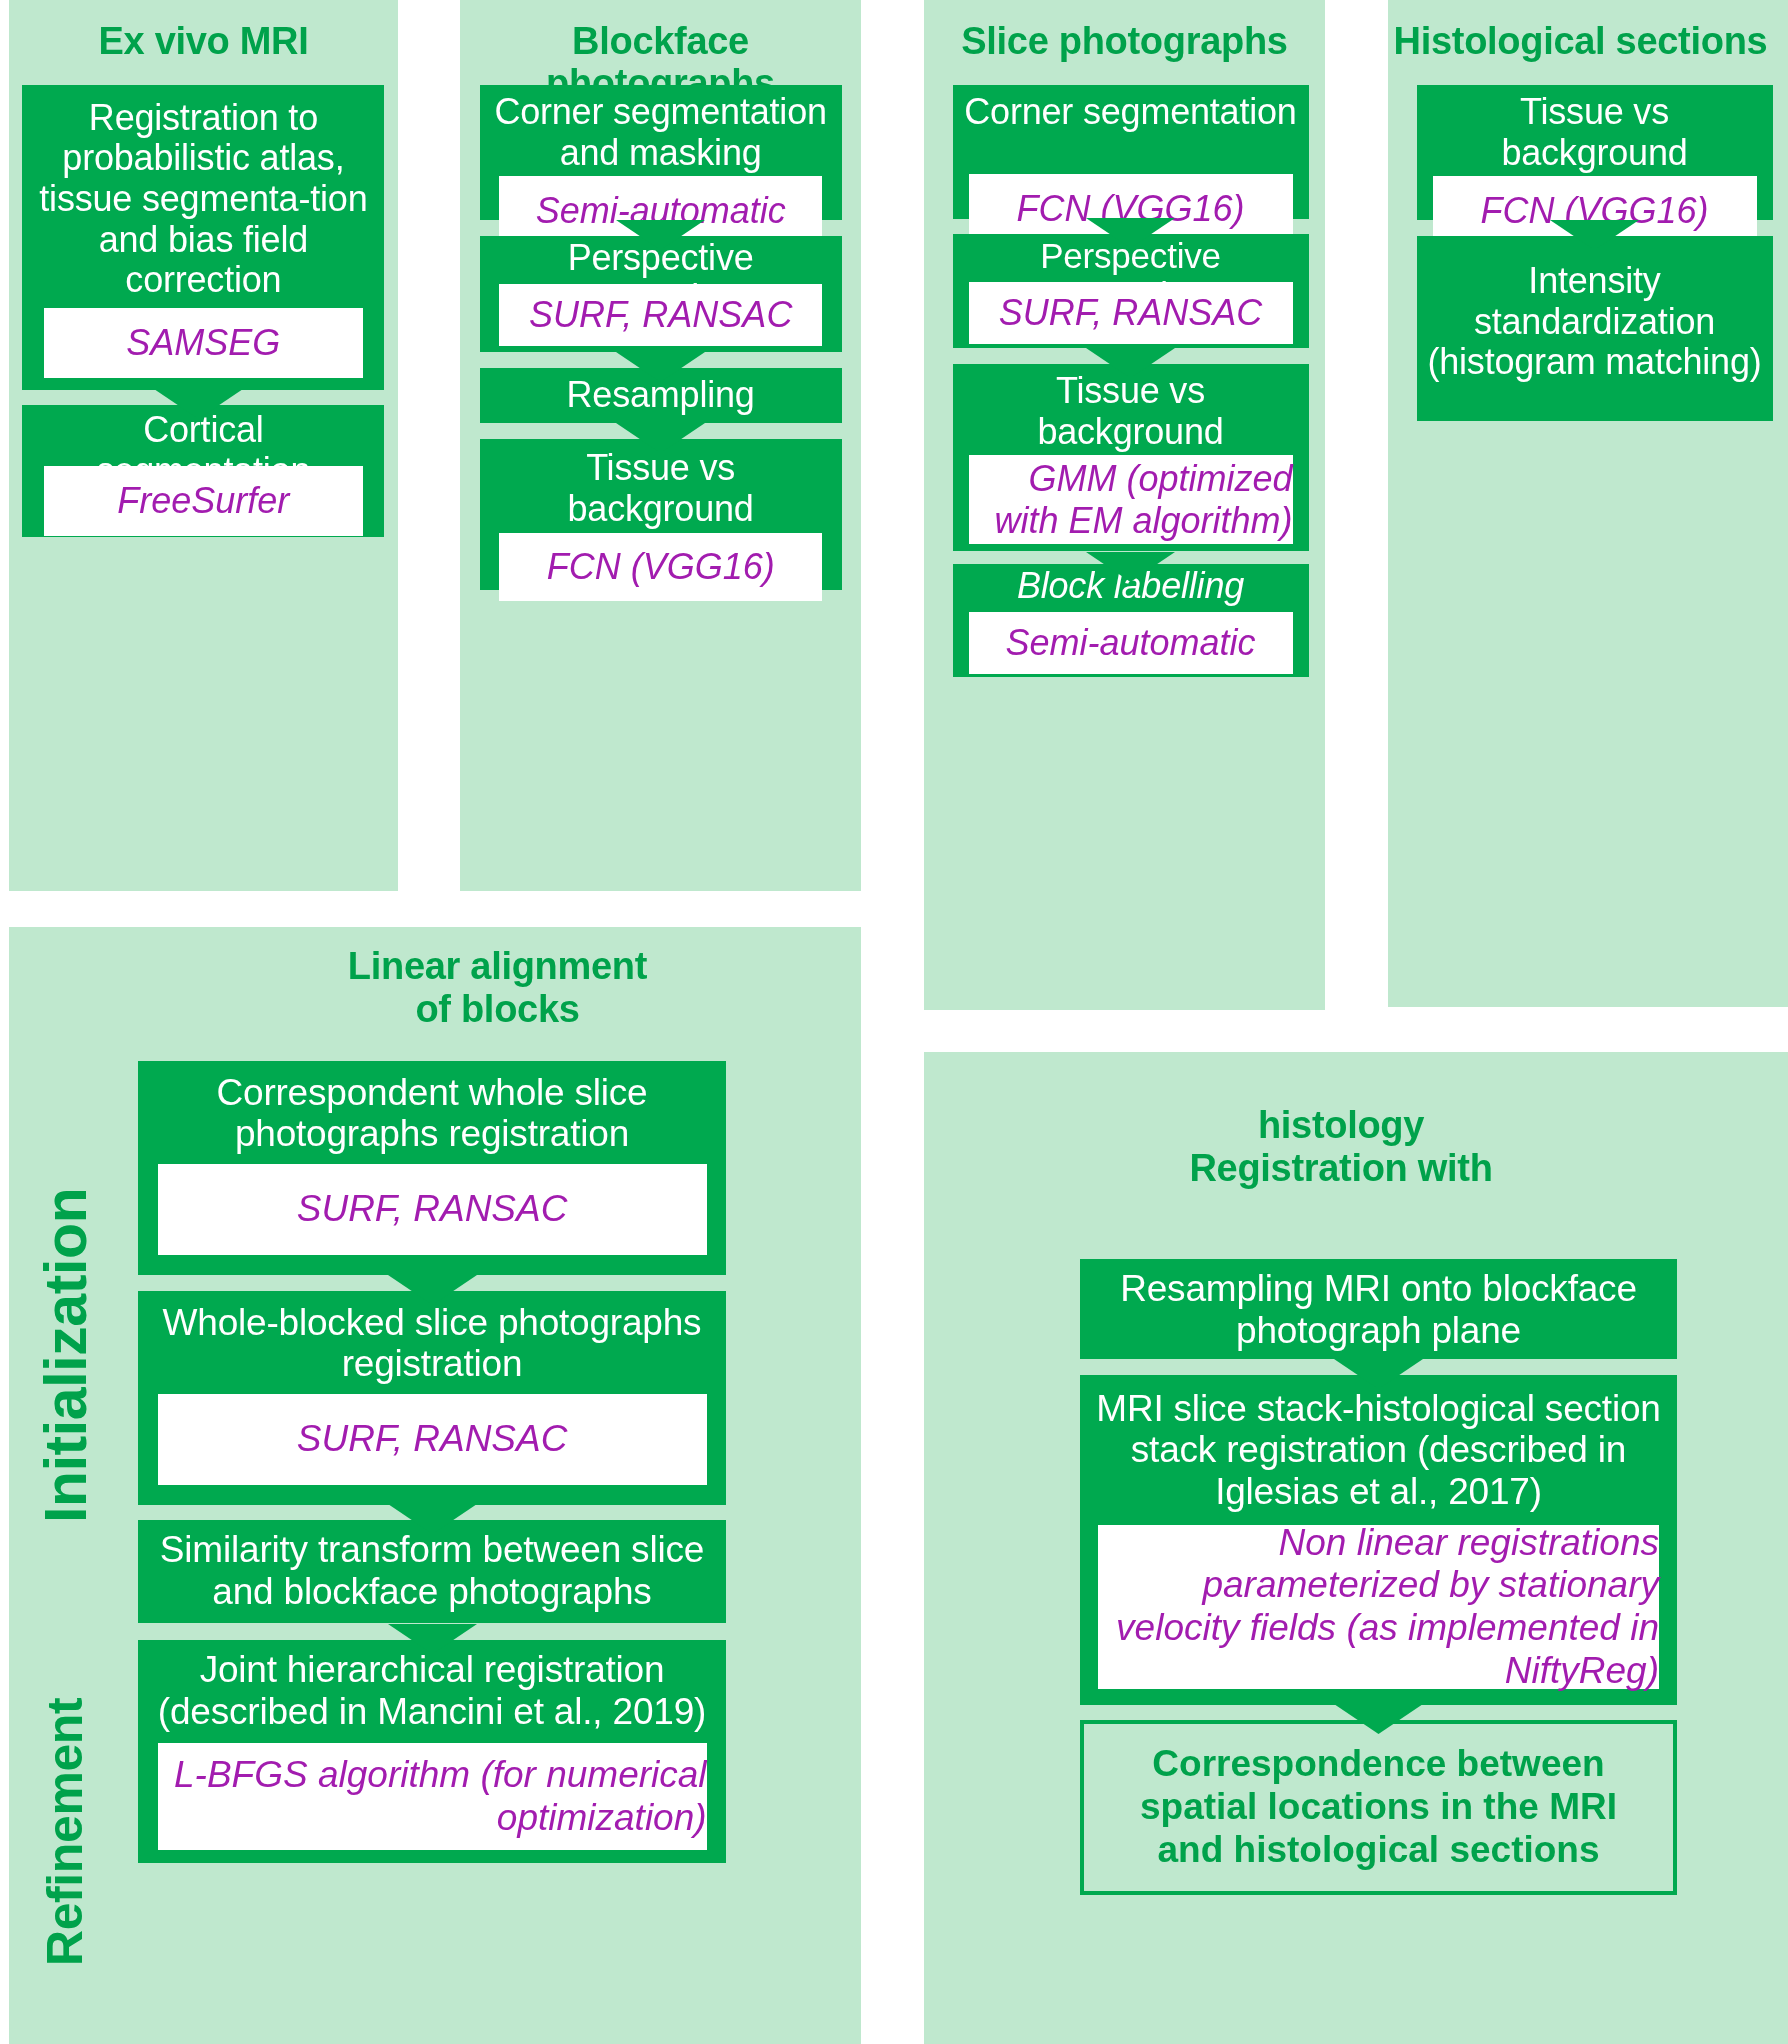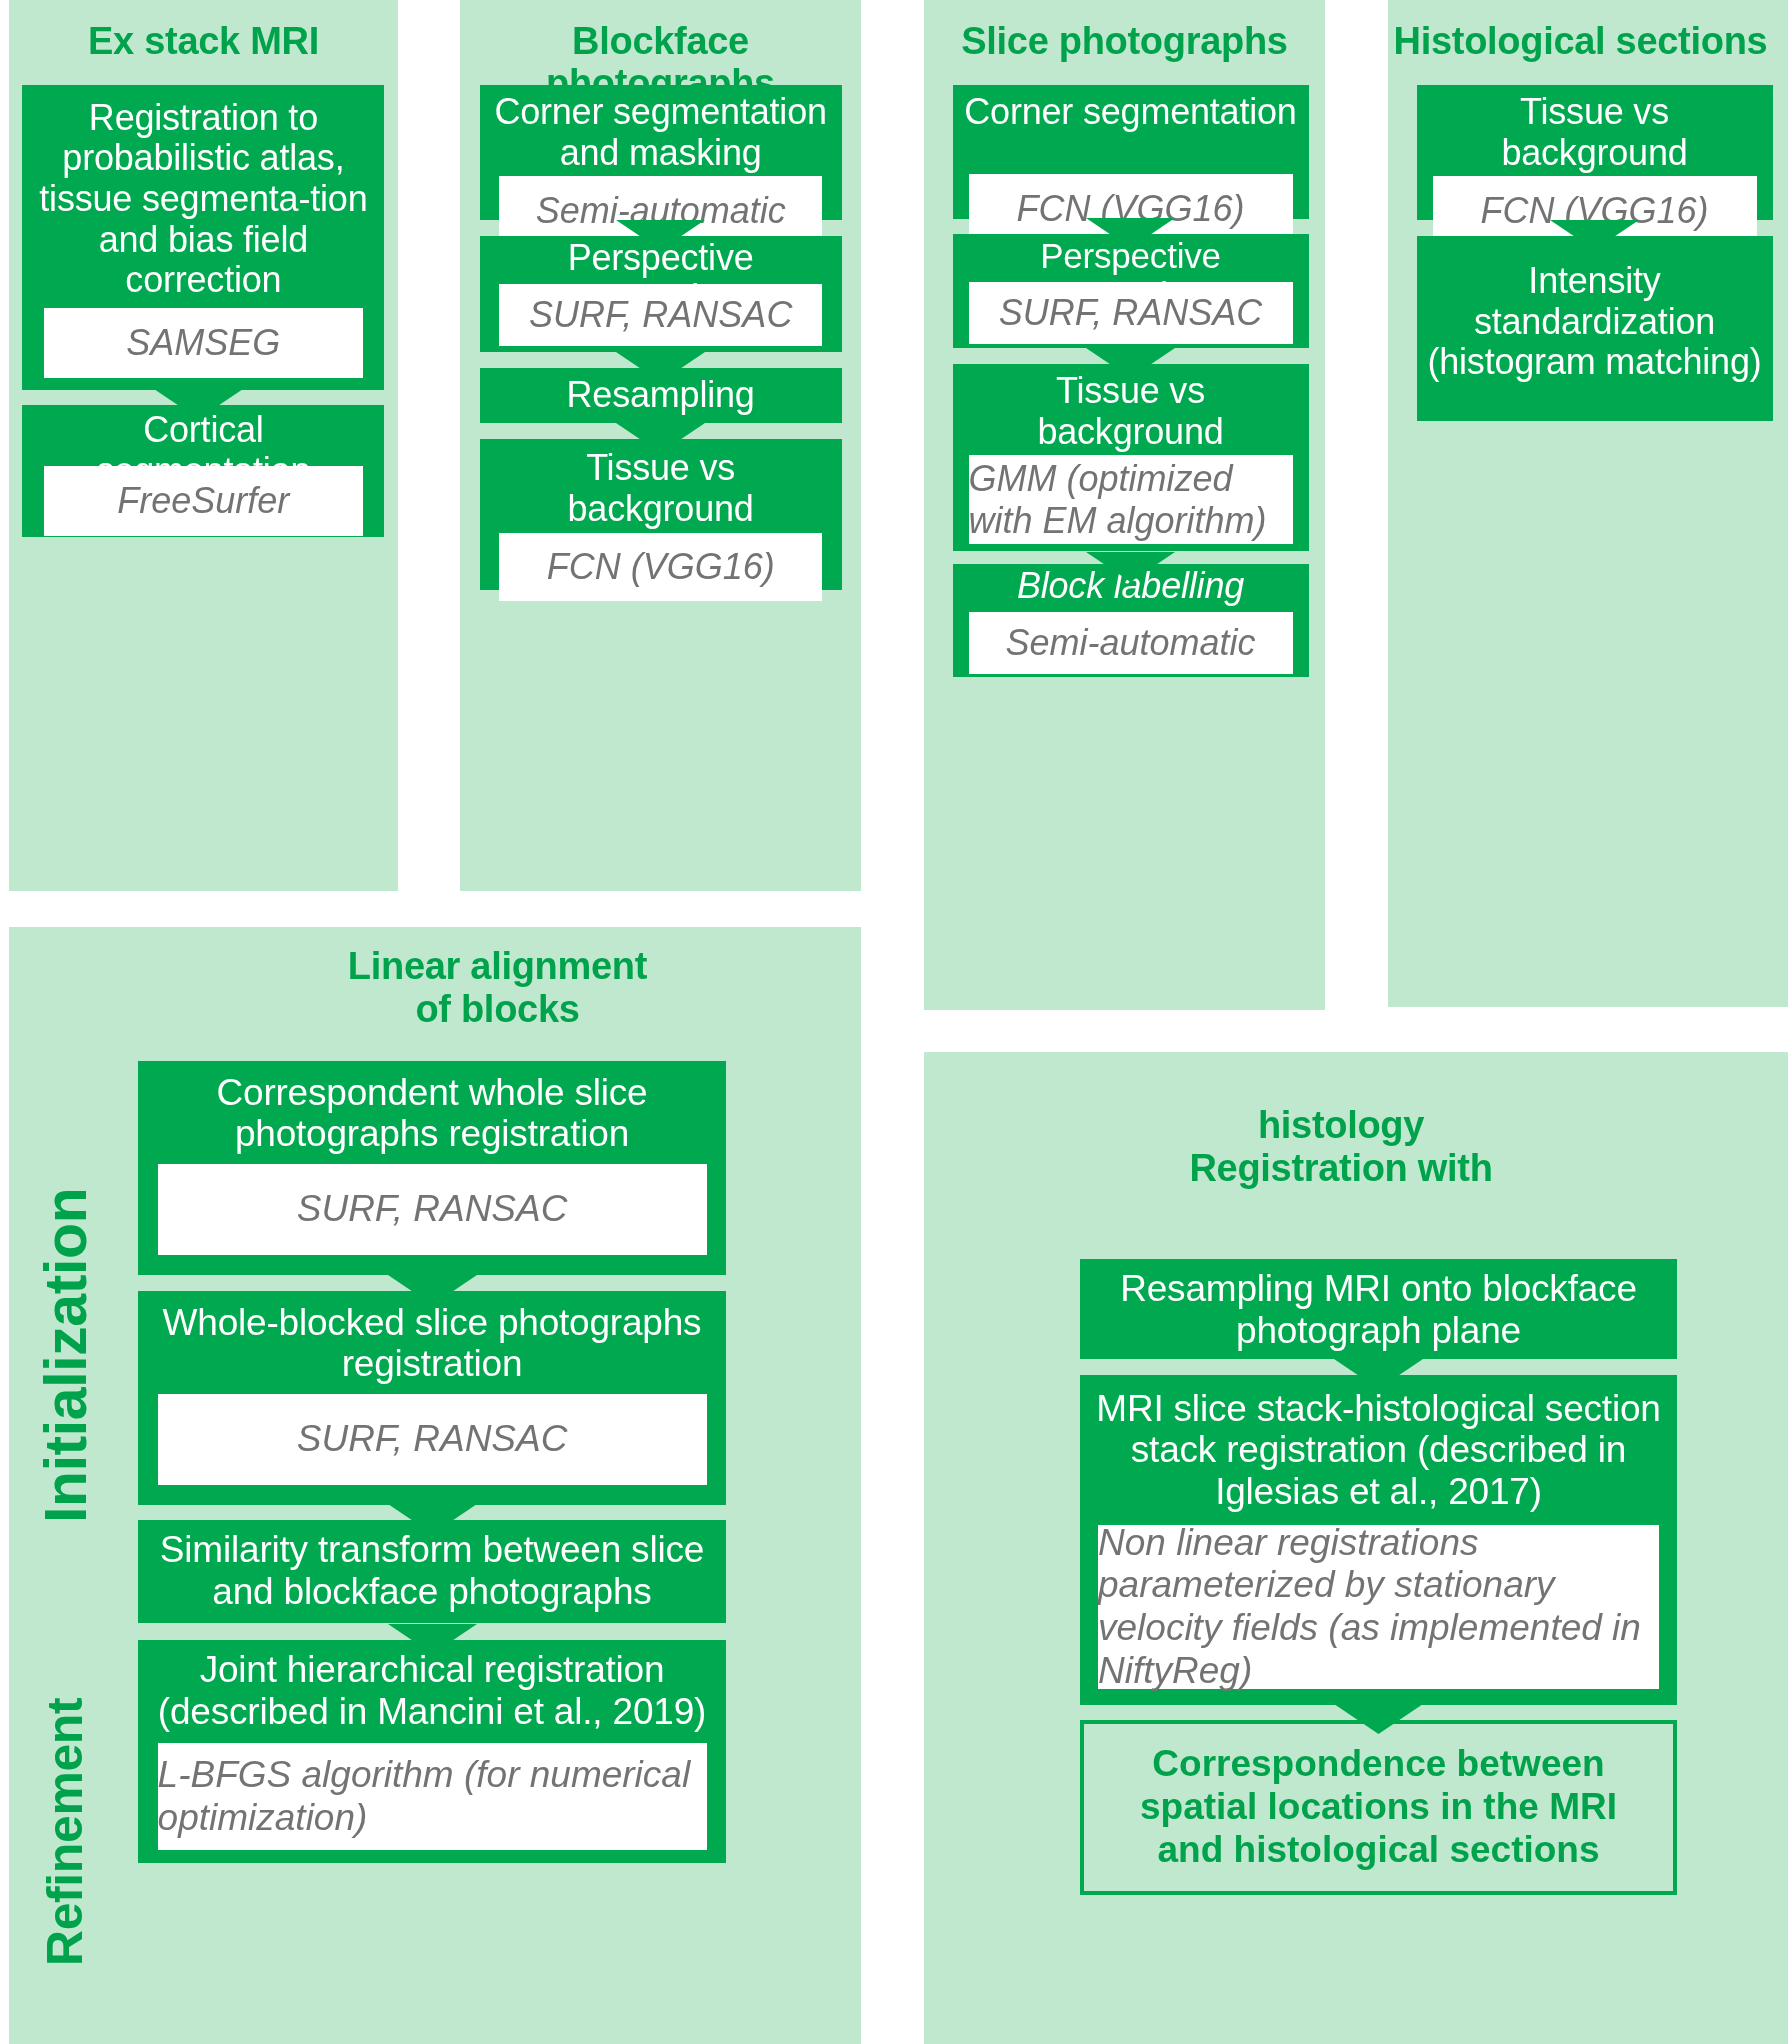--- a/index.html
+++ b/index.html
@@ -38,23 +38,23 @@
   .stage-label {
     color: #ffffff;
     text-align: center;
     line-height: 1.13;
     padding: 9px 10.7px 7.1px 10.7px;
     box-sizing: border-box;
     letter-spacing: -0.2px;
   }
   .method {
     background: #ffffff;
-    color: #737373;
+    color: #a21caf;
     font-style: italic;
-    text-align: left;
+    text-align: right;
     line-height: 1.15;
     box-sizing: border-box;
     display: flex;
     align-items: center;
     justify-content: center;
   }
 
   
   .arrow {
     position: absolute;
@@ -88,21 +88,21 @@
     text-align: center;
     white-space: nowrap;
     letter-spacing: -0.4px;
   }
 </style>
 </head>
 <body>
 
 <div class="panel" style="left:9px; top:0px; width:389px; height:891px;">
 
-  <div class="panel-title" style="position:absolute; left:0; top:19.6px; width:389px; font-size:38px;">Ex stack MRI</div>
+  <div class="panel-title" style="position:absolute; left:0; top:19.6px; width:389px; font-size:38px;">Ex vivo MRI</div>
 
   <div class="stage" style="position:absolute; left:13.4px; top:85px; width:362px; height:305px;">
     <div class="stage-label" style="font-size:36px; height:216px; padding-top:12.5px;">Registration to probabilistic atlas, tissue segmenta-tion and bias field correction</div>
     <div class="method" style="position:absolute; left:21.4px; top:223px; width:319px; height:70px; font-size:36px;">SAMSEG</div>
   </div>
   <div class="arrow" style="left:145px; top:389px;"></div>
 
   <div class="stage" style="position:absolute; left:13.4px; top:405px; width:362px; height:132px;">
     <div class="stage-label" style="font-size:36px; height:52px; padding-top:5.3px;">Cortical segmentation</div>
     <div class="method" style="position:absolute; left:21.4px; top:53px; width:319px; height:70px; font-size:36px;margin-top:8px;">FreeSurfer</div>

